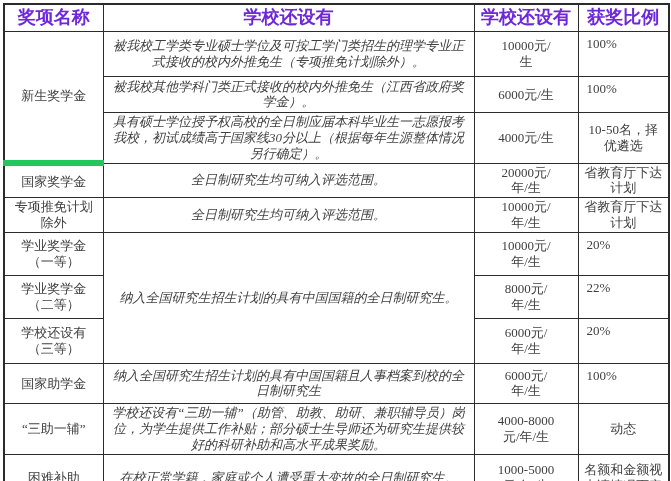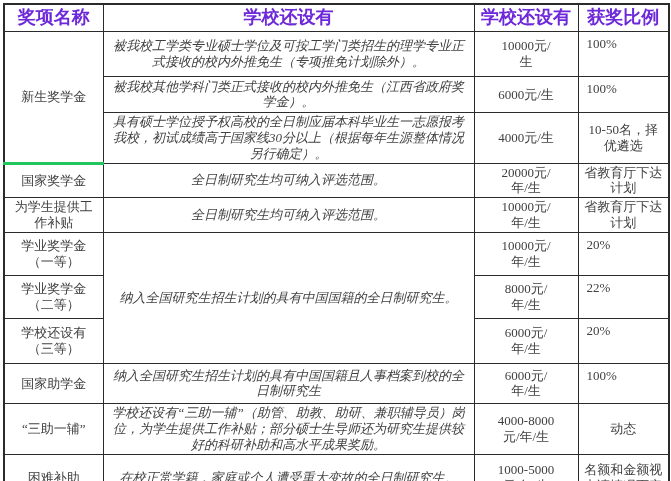--- a/index.html
+++ b/index.html
@@ -42,21 +42,21 @@
   }
   
   .award-table td.pct {
     text-align: left;
     vertical-align: top;
     padding: 4px 2px 2px 8px;
     font-family: Liberation Serif, serif;
   }
   
   .award-table td.gray-bottom {
-    border-bottom: 3px solid #22c55e;
+    border-bottom: 6px solid #22c55e;
   }
   .award-table td.c-target { padding: 1px 6px; font-style: italic; }
   .award-table td.c-amount { padding: 1px 22px; }
 </style>
 </head>
 <body>
 
 <div class="sheet">
   <table class="award-table">
     <colgroup>
@@ -94,21 +94,21 @@
     </tr>
 
     <tr style="height:30px">
       <td>国家奖学金</td>
       <td class="c-target">全日制研究生均可纳入评选范围。</td>
       <td class="c-amount">20000元/年/生</td>
       <td>省教育厅下达计划</td>
     </tr>
 
     <tr style="height:30px">
-      <td>为学生提供工作补贴</td>
+      <td>专项推免计划除外</td>
       <td class="c-target">全日制研究生均可纳入评选范围。</td>
       <td class="c-amount">10000元/年/生</td>
       <td>省教育厅下达计划</td>
     </tr>
 
     <tr style="height:43px">
       <td>学业奖学金（一等）</td>
       <td rowspan="3" class="c-target">纳入全国研究生招生计划的具有中国国籍的全日制研究生。</td>
       <td class="c-amount">10000元/年/生</td>
       <td class="pct">20%</td>

